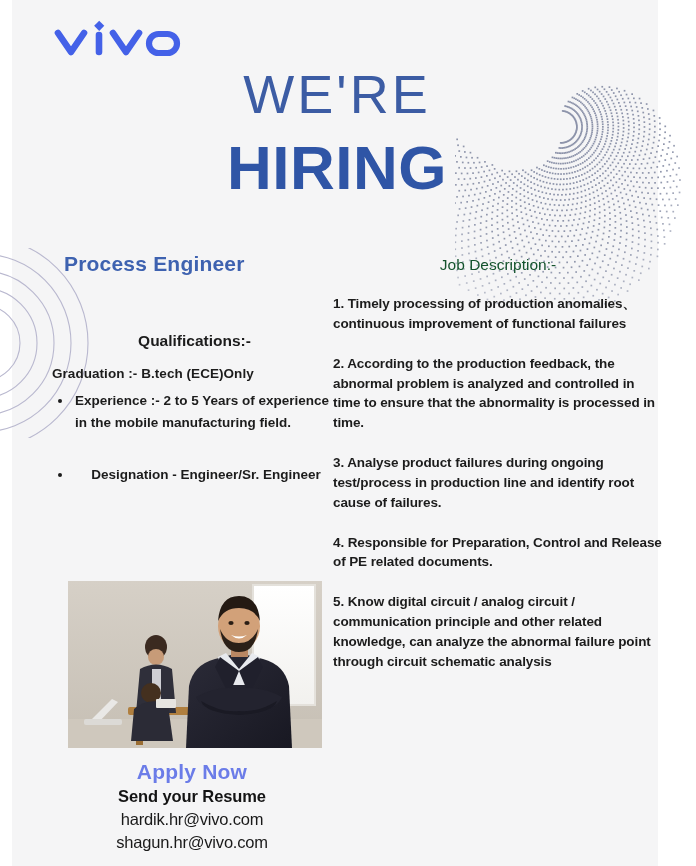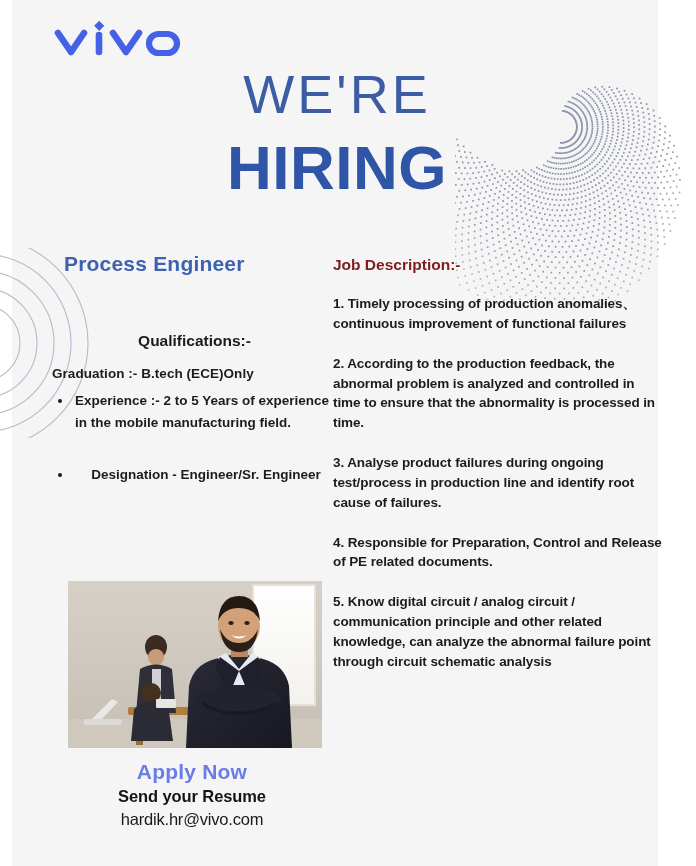--- a/index.html
+++ b/index.html
@@ -151,23 +151,24 @@
 
   
   .col-right {
     position: absolute;
     left: 333px;
     top: 256px;
     width: 330px;
   }
   .jd-heading {
     font-size: 15.5px;
-    font-weight: 700;
-    color: #7f1d1d;
+    font-weight: 400;
+    color: #14532d;
     margin: 0;
+    text-align: center;
   }
   .jd-item {
     font-size: 13.5px;
     font-weight: 700;
     color: #1c1c1c;
     line-height: 1.47;
     margin-top: 20px;
     letter-spacing: -0.1px;
   }
 
@@ -1777,14 +1778,15 @@
 
       <path d="M128 116 q22 -12 43 -8 q21 -4 43 8 q-6 16 -43 16 q-37 0 -43 -16 z" fill="#23232f"></path>
       <path d="M133 120 q20 12 38 10 q18 2 38 -10 q-4 12 -38 14 q-34 -2 -38 -14 z" fill="#1a1a24"></path>
     </svg>
   </div>
 
   <div class="apply-block">
     <div class="apply-now">Apply Now</div>
     <div class="send-resume">Send your Resume</div>
     <div class="email">hardik.hr@vivo.com</div>
+    <div class="email">shagun.hr@vivo.com</div>
   </div>
 </div>
 
 </body></html>

